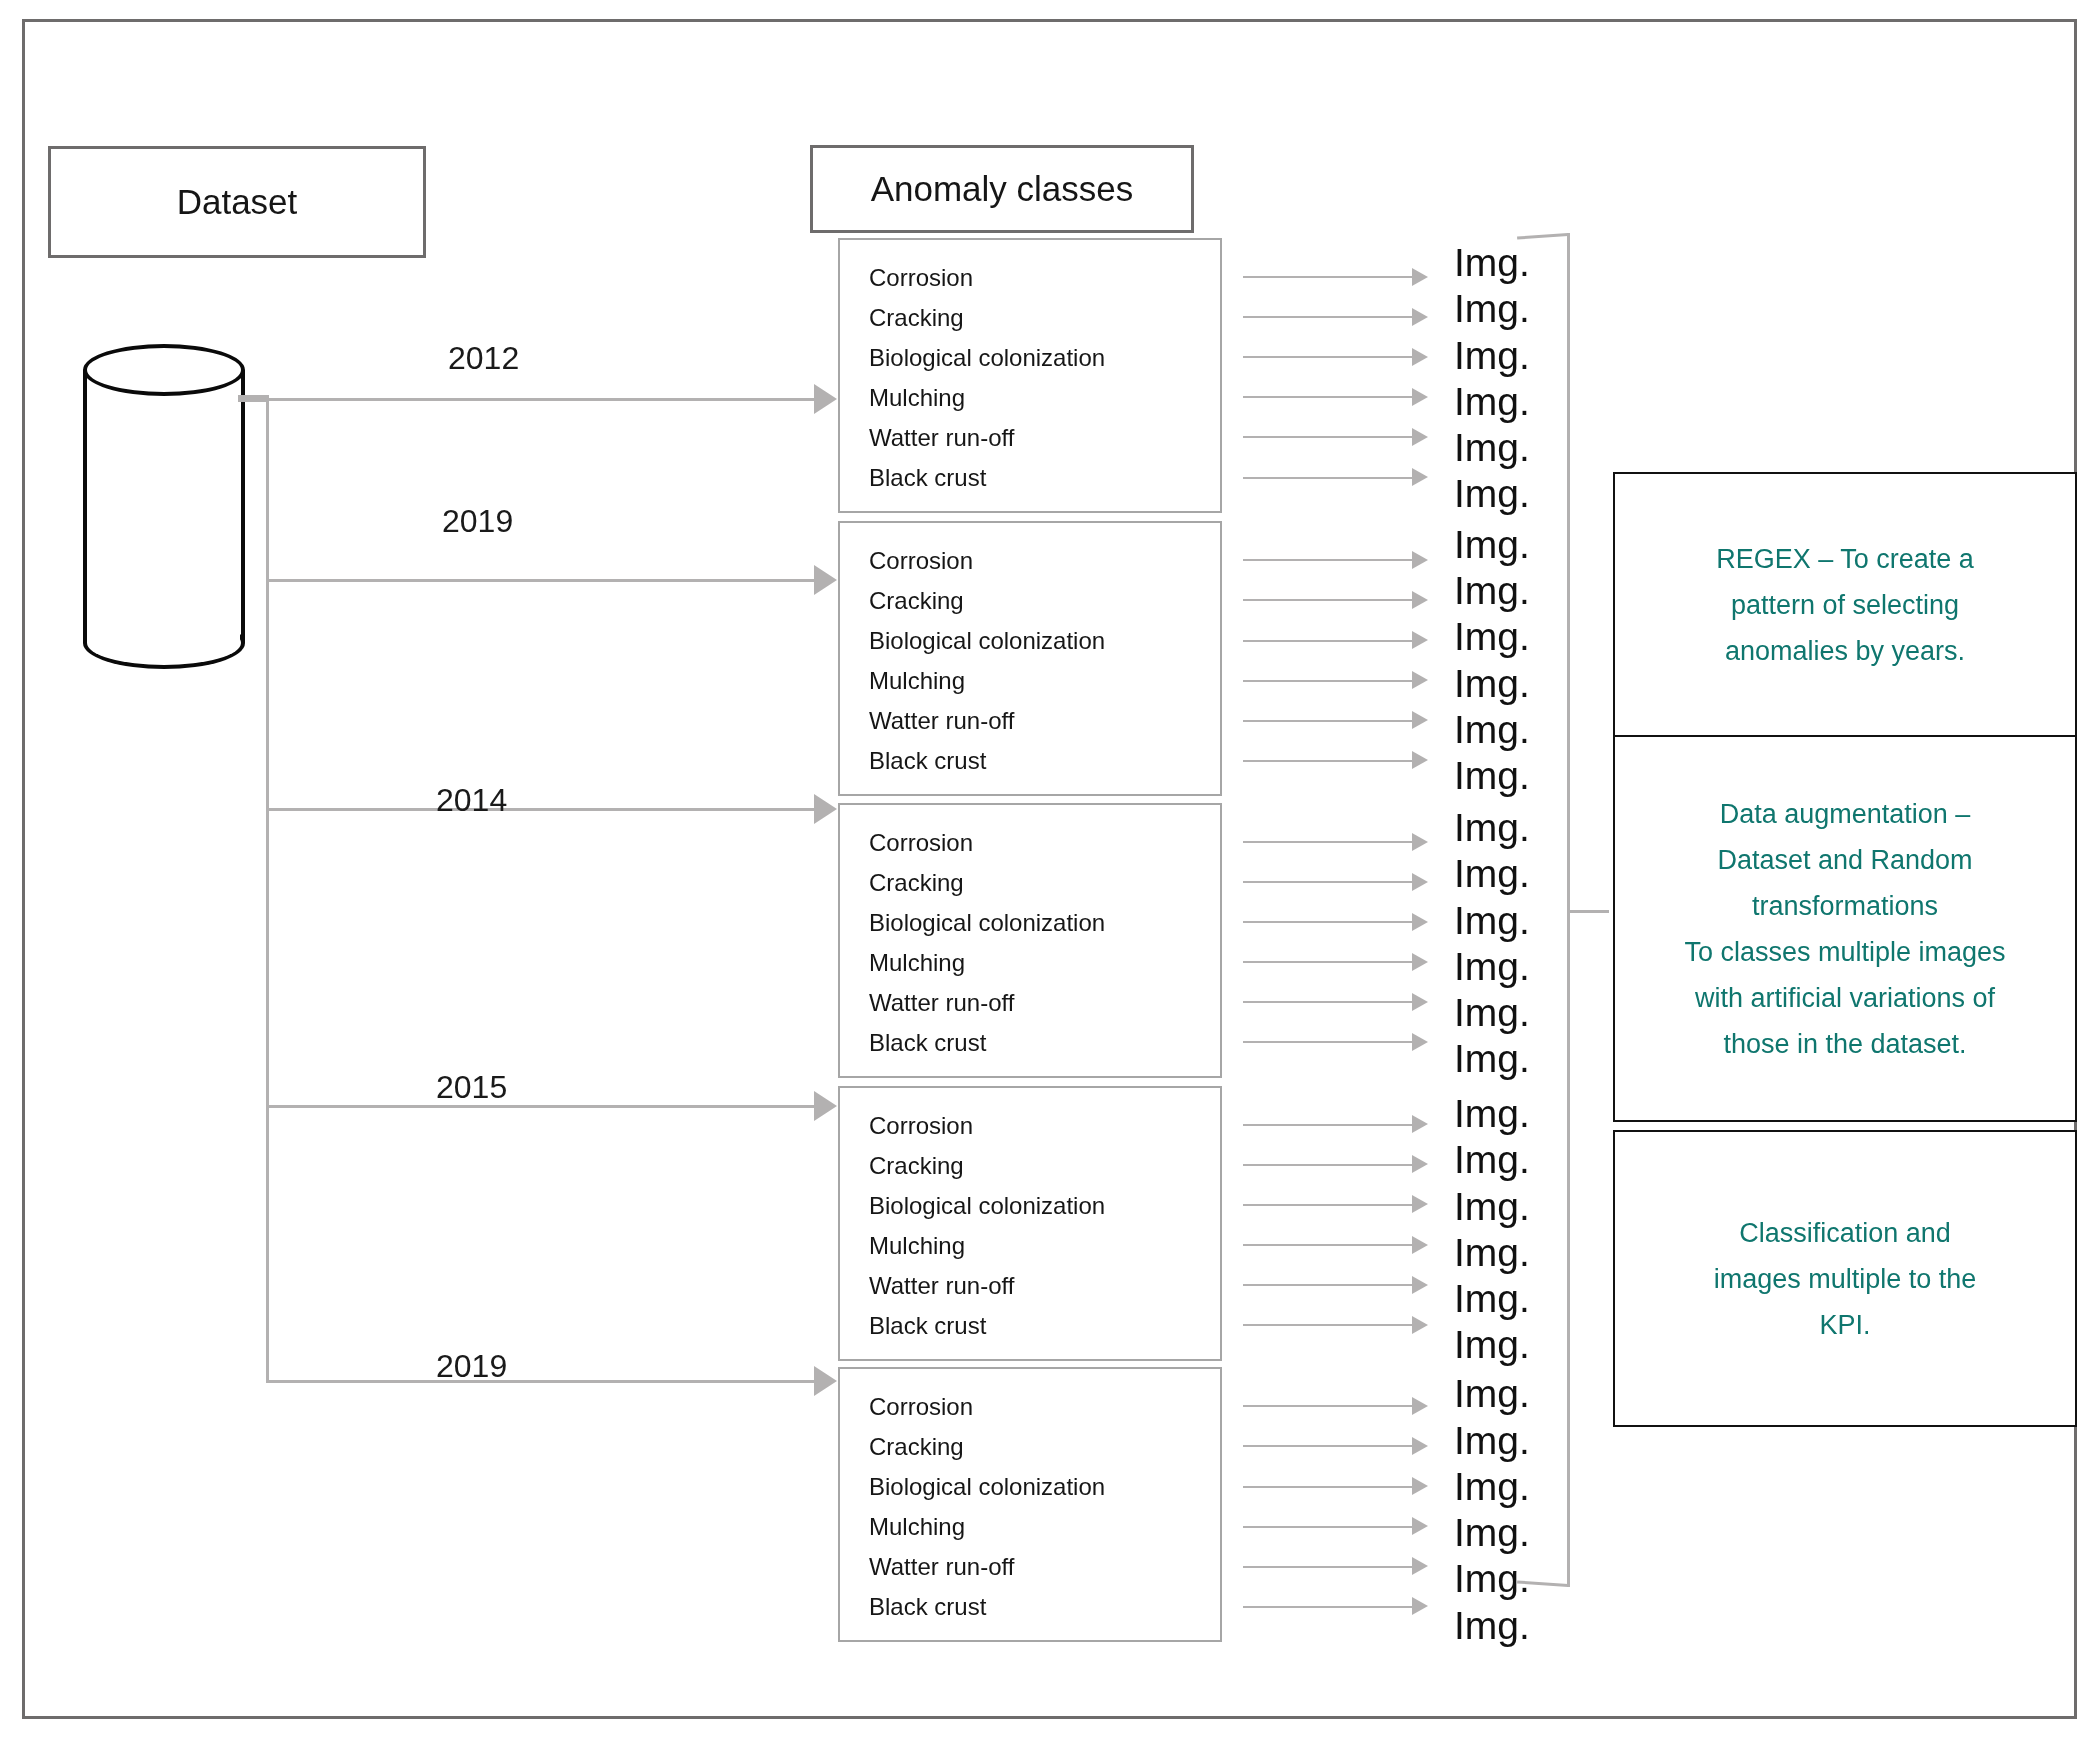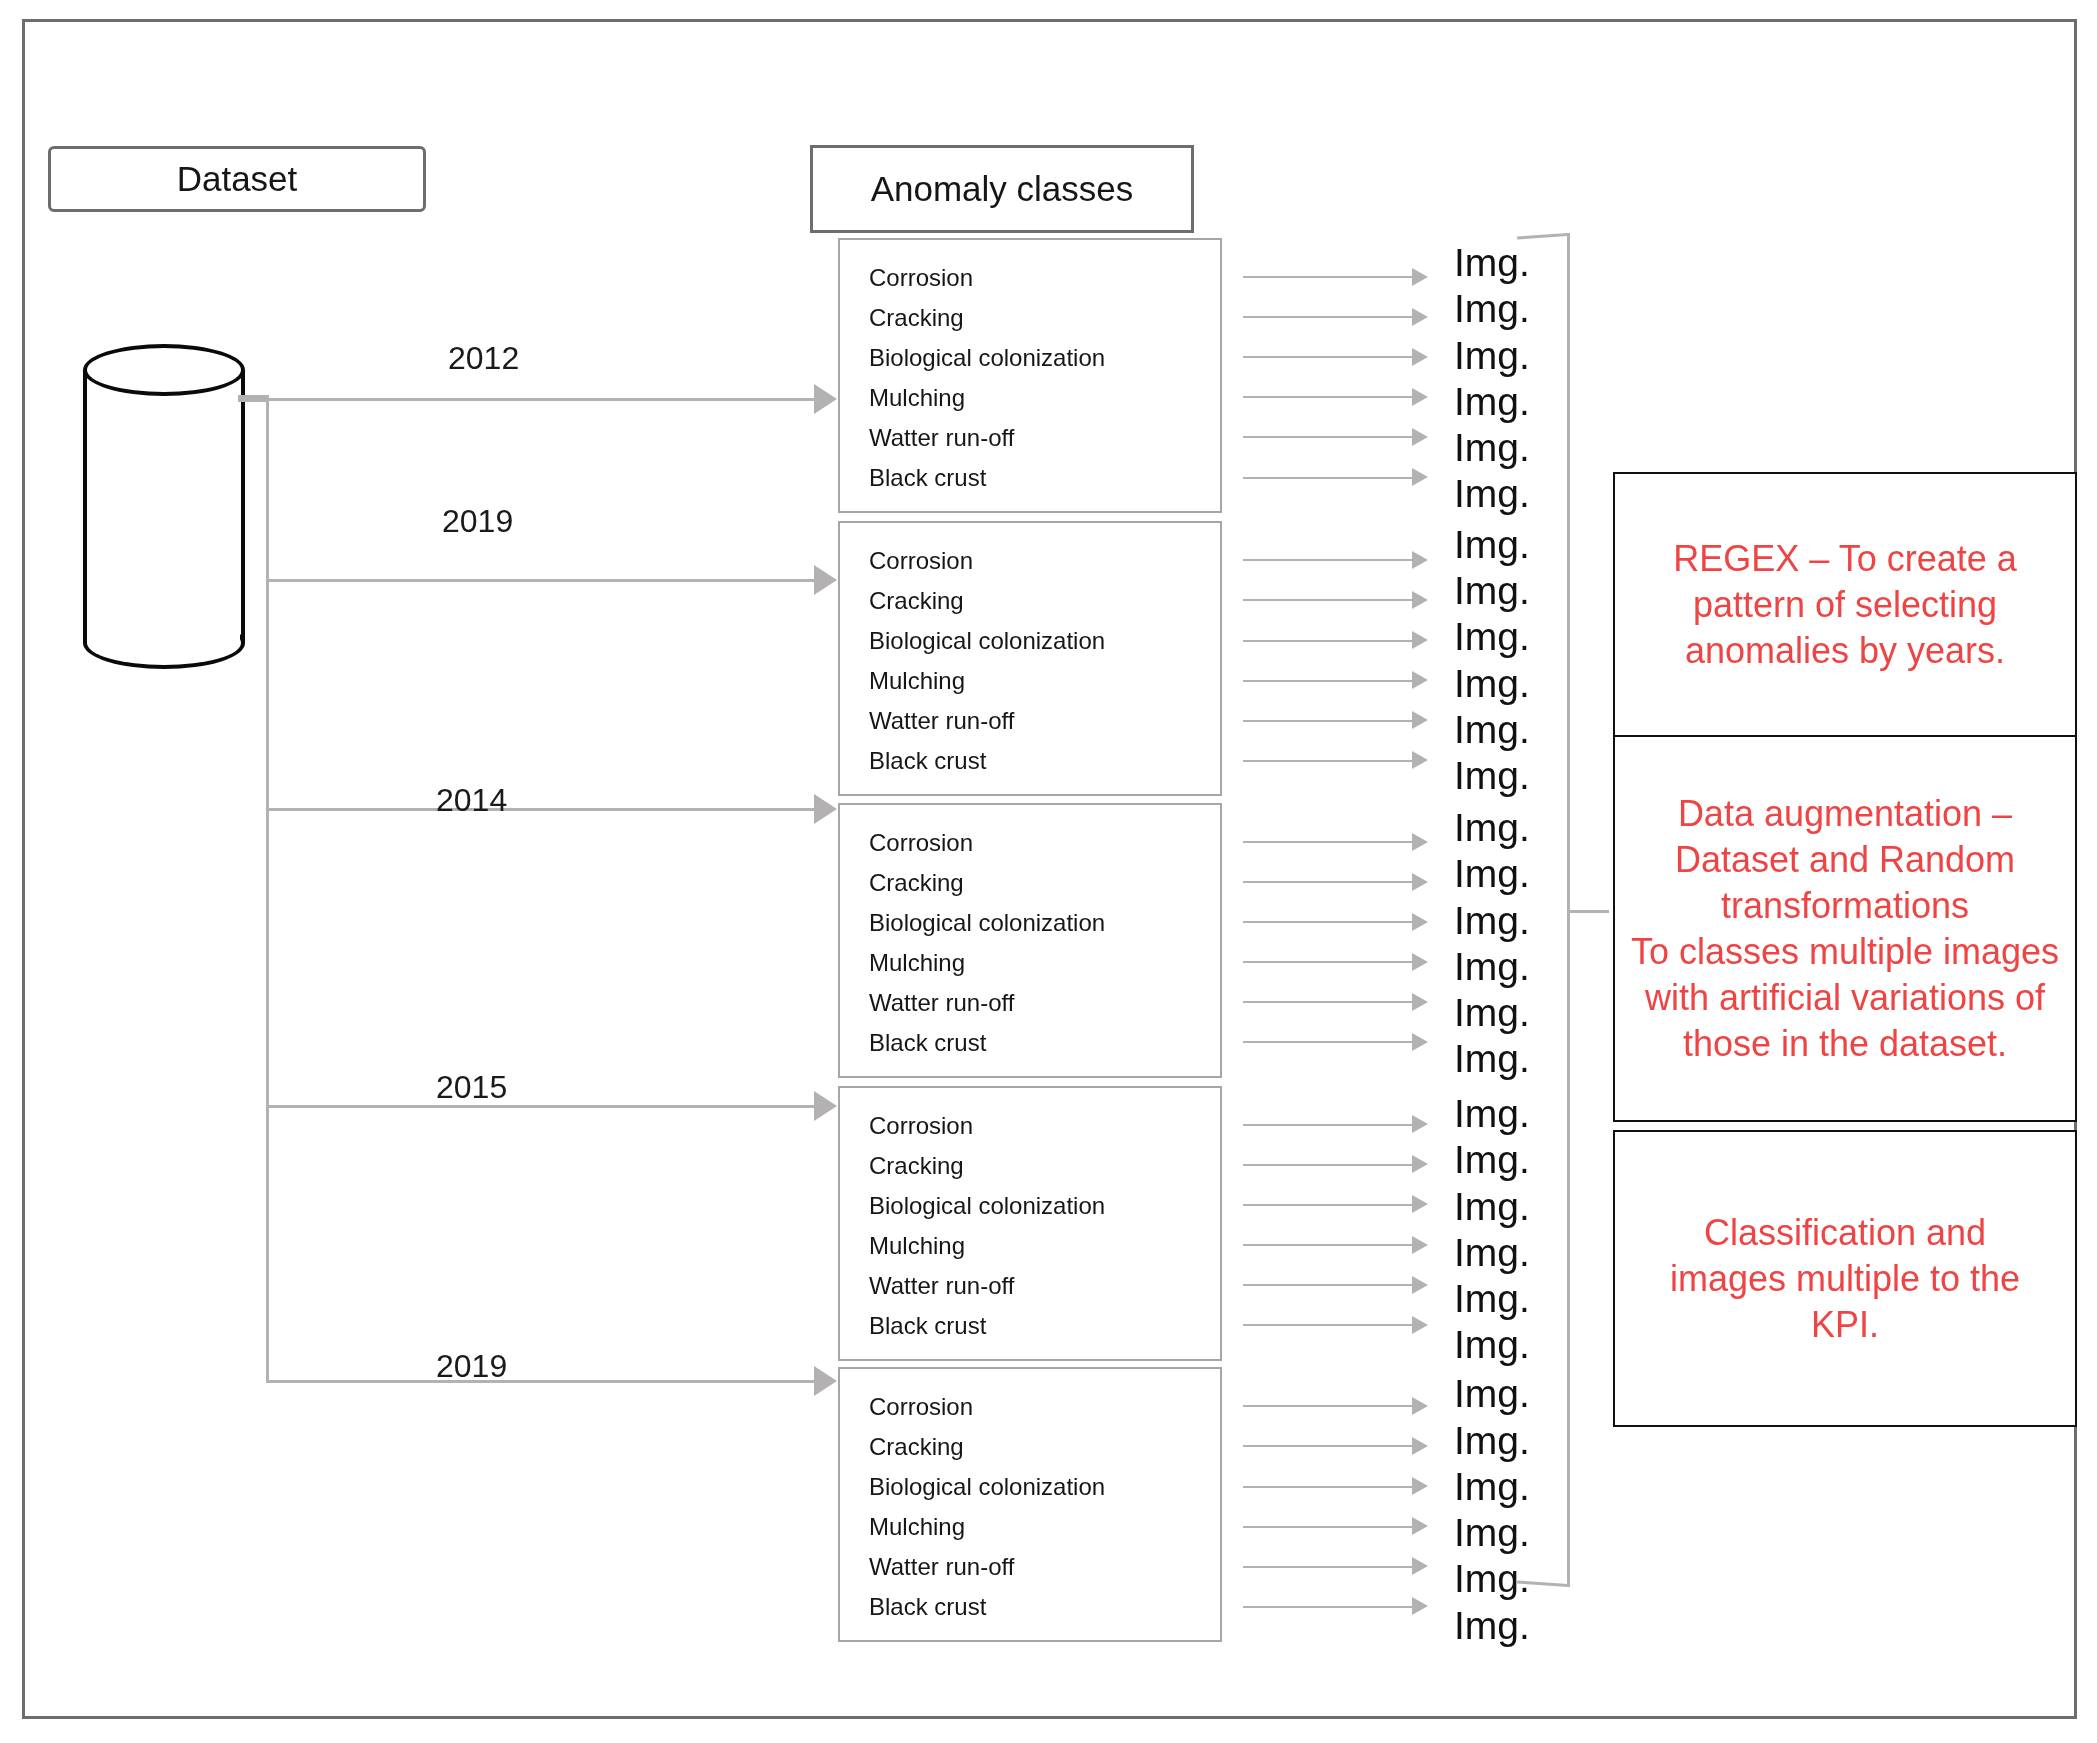--- a/index.html
+++ b/index.html
@@ -28,21 +28,21 @@
   .hdr-box{
     position:absolute;
     box-sizing:border-box;
     border:3.5px solid #6e6c6c;
     background:#ffffff;
     display:flex;
     align-items:center;
     justify-content:center;
     color:#161616;
   }
-  .dataset-box{ left:48px; top:146px; width:378px; height:66px; font-size:35px;border-radius:6px; }
+  .dataset-box{ left:48px; top:146px; width:378px; height:112px; font-size:35px; }
   .anomaly-hdr{ left:810px; top:145px; width:384px; height:88px; font-size:35px; }
 
   .class-box{
     position:absolute;
     box-sizing:border-box;
     border:2.8px solid #a6a6a6;
     background:#ffffff;
     left:838px;
     width:384px;
     padding:18px 0 0 29px;
@@ -184,23 +184,23 @@
     left:1613px;
     width:464px;
     display:flex;
     flex-direction:column;
     align-items:center;
     justify-content:center;
     padding:7px 23.5px;
     text-align:center;
   }
   .info-line{
-    font-size:36px;
+    font-size:27px;
     line-height:46px;
-    color:#ef4444;
+    color:#0f766e;
     white-space:nowrap;
   }
 </style>
 </head>
 <body>
 
 <div id="canvas">
   <div class="outer-frame"></div>
 
   <div class="hdr-box dataset-box">

